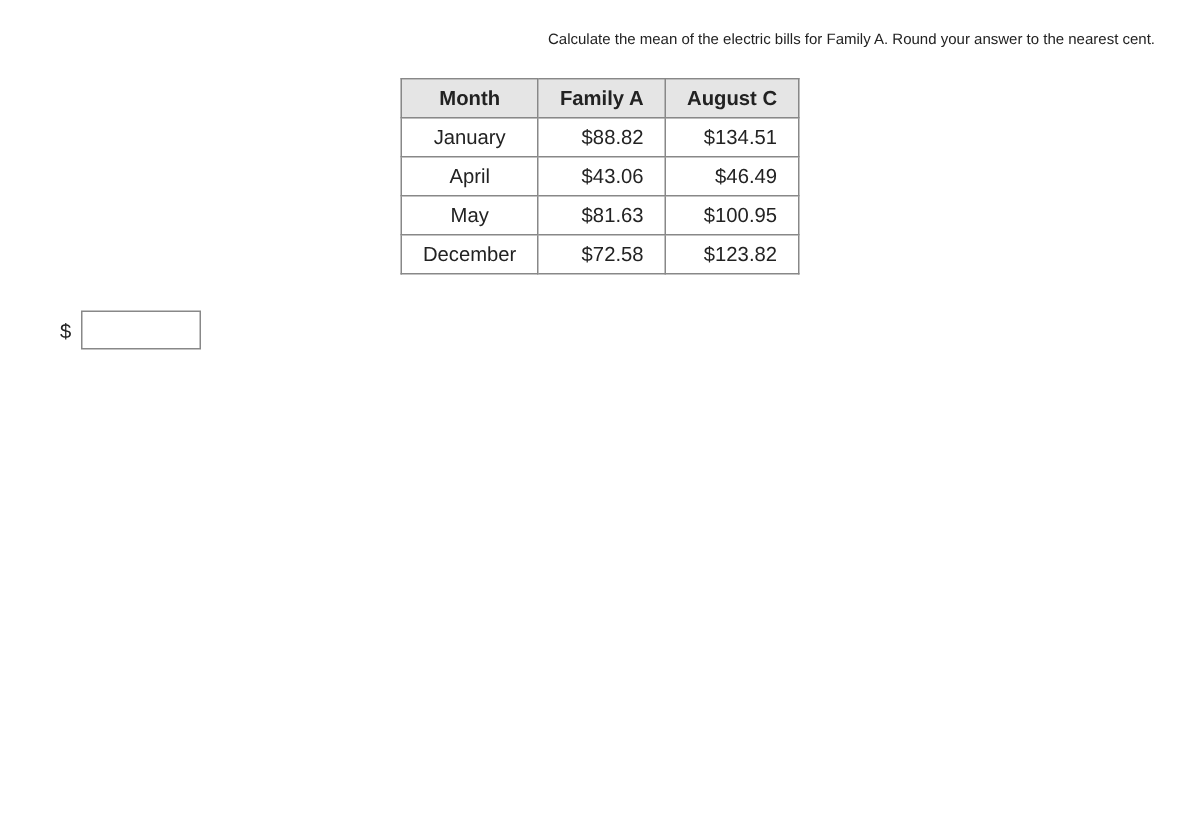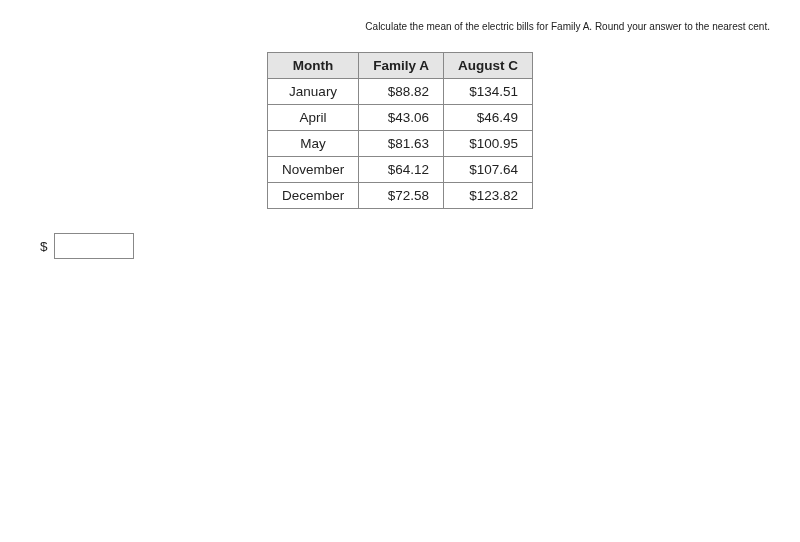--- a/index.html
+++ b/index.html
@@ -87,25 +87,20 @@
           <td>April</td>
           <td>$43.06</td>
           <td>$46.49</td>
         </tr>
         <tr>
           <td>May</td>
           <td>$81.63</td>
           <td>$100.95</td>
         </tr>
         <tr>
-          <td>November</td>
-          <td>$64.12</td>
-          <td>$107.64</td>
-        </tr>
-        <tr>
           <td>December</td>
           <td>$72.58</td>
           <td>$123.82</td>
         </tr>
       </tbody>
   </table>
 </div>
 
 <div class="answer-row">
   <span class="dollar-label">$</span>

